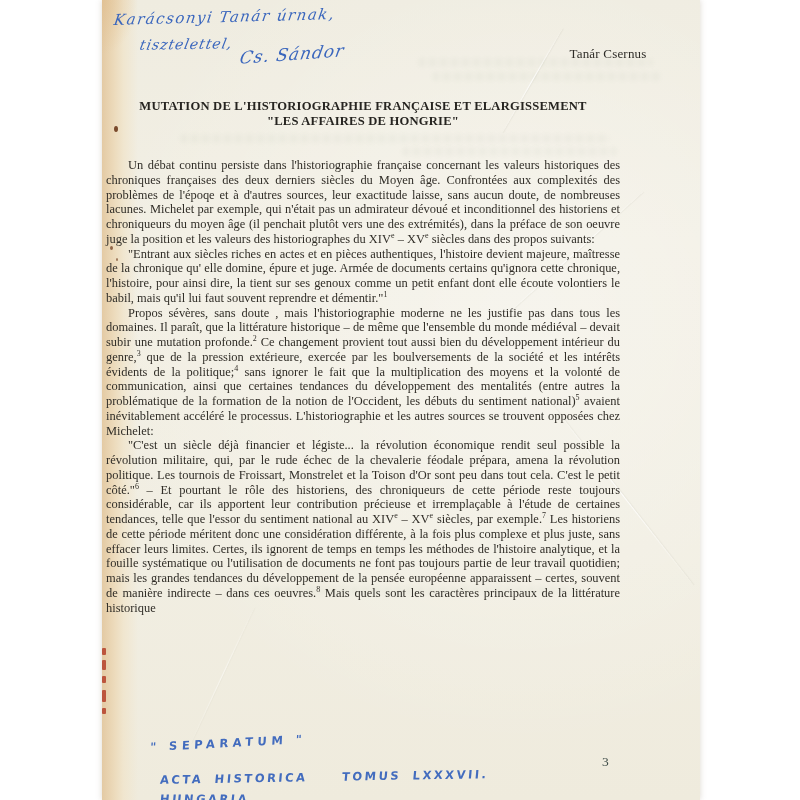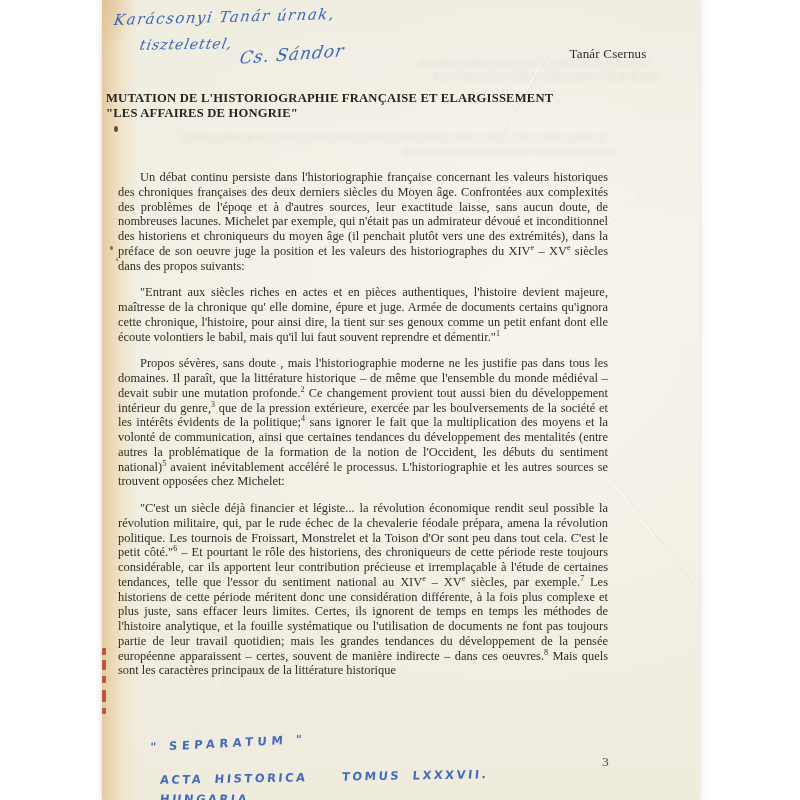--- a/index.html
+++ b/index.html
@@ -79,29 +79,29 @@
     font-family:"DejaVu Sans", sans-serif;letter-spacing:2.5px;
     transform:skewX(-6deg);font-weight:bold;opacity:.95;
   }
   
   .author{
     position:absolute;left:248px;top:46px;width:516px;text-align:center;
     font-size:13px;color:#2e2c27;letter-spacing:.2px;
   }
   .author span{display:inline-block;}
   .title{
-    position:absolute;left:4px;top:91px;width:514px;
+    position:absolute;left:4px;top:99px;width:514px;text-align:center;
     font-weight:bold;color:#262420;font-size:12.6px;line-height:15px;letter-spacing:.2px;
   }
   .content{
     position:absolute;left:4px;top:158px;width:514px;
     color:#302d27;font-size:12.45px;line-height:14.75px;
     text-align:justify;
   }
-  .content p{margin:12px;text-indent:22px;font-family:Liberation Serif, serif;}
+  .content p{margin:0;text-indent:22px;font-family:Liberation Serif, serif;}
   sup{font-size:8px;line-height:0;vertical-align:super;}
   .pagenum{
     position:absolute;left:500px;top:754px;font-size:13.5px;color:#3c4a46;
     font-family:"Liberation Serif", serif;
   }
 </style>
 </head>
 <body>
 
 <div class="stage">

